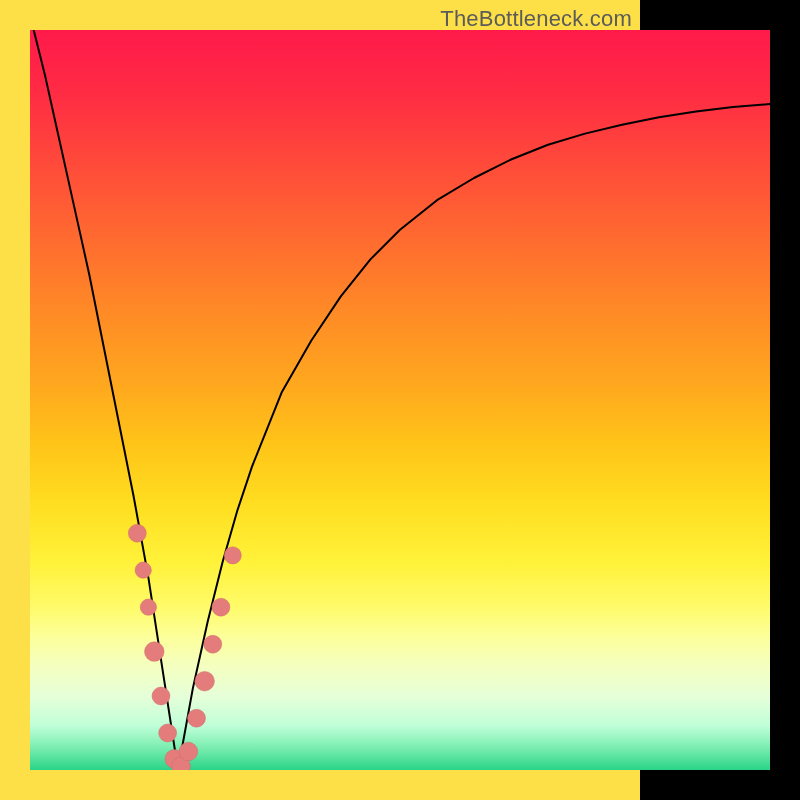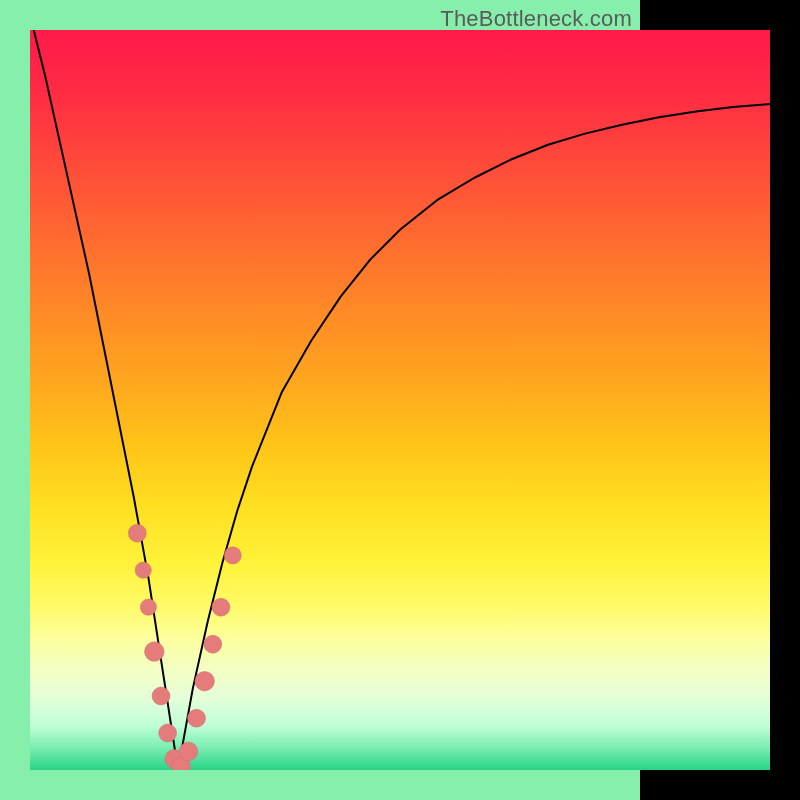--- a/index.html
+++ b/index.html
@@ -8,21 +8,21 @@
     width: 800px;
     height: 800px;
     overflow: hidden;
     background: #000;
     font-family: -apple-system, BlinkMacSystemFont, "Segoe UI", Arial, sans-serif;
   }
   .frame {
     position: relative;
     width: 640px;
     height: 800px;
-    background: #86efac;
+    background: #fde047;
   }
   .plot-area {
     position: absolute;
     left: 30px;
     top: 30px;
     width: 740px;
     height: 740px;
     overflow: hidden;
   }
   .gradient-bg {

